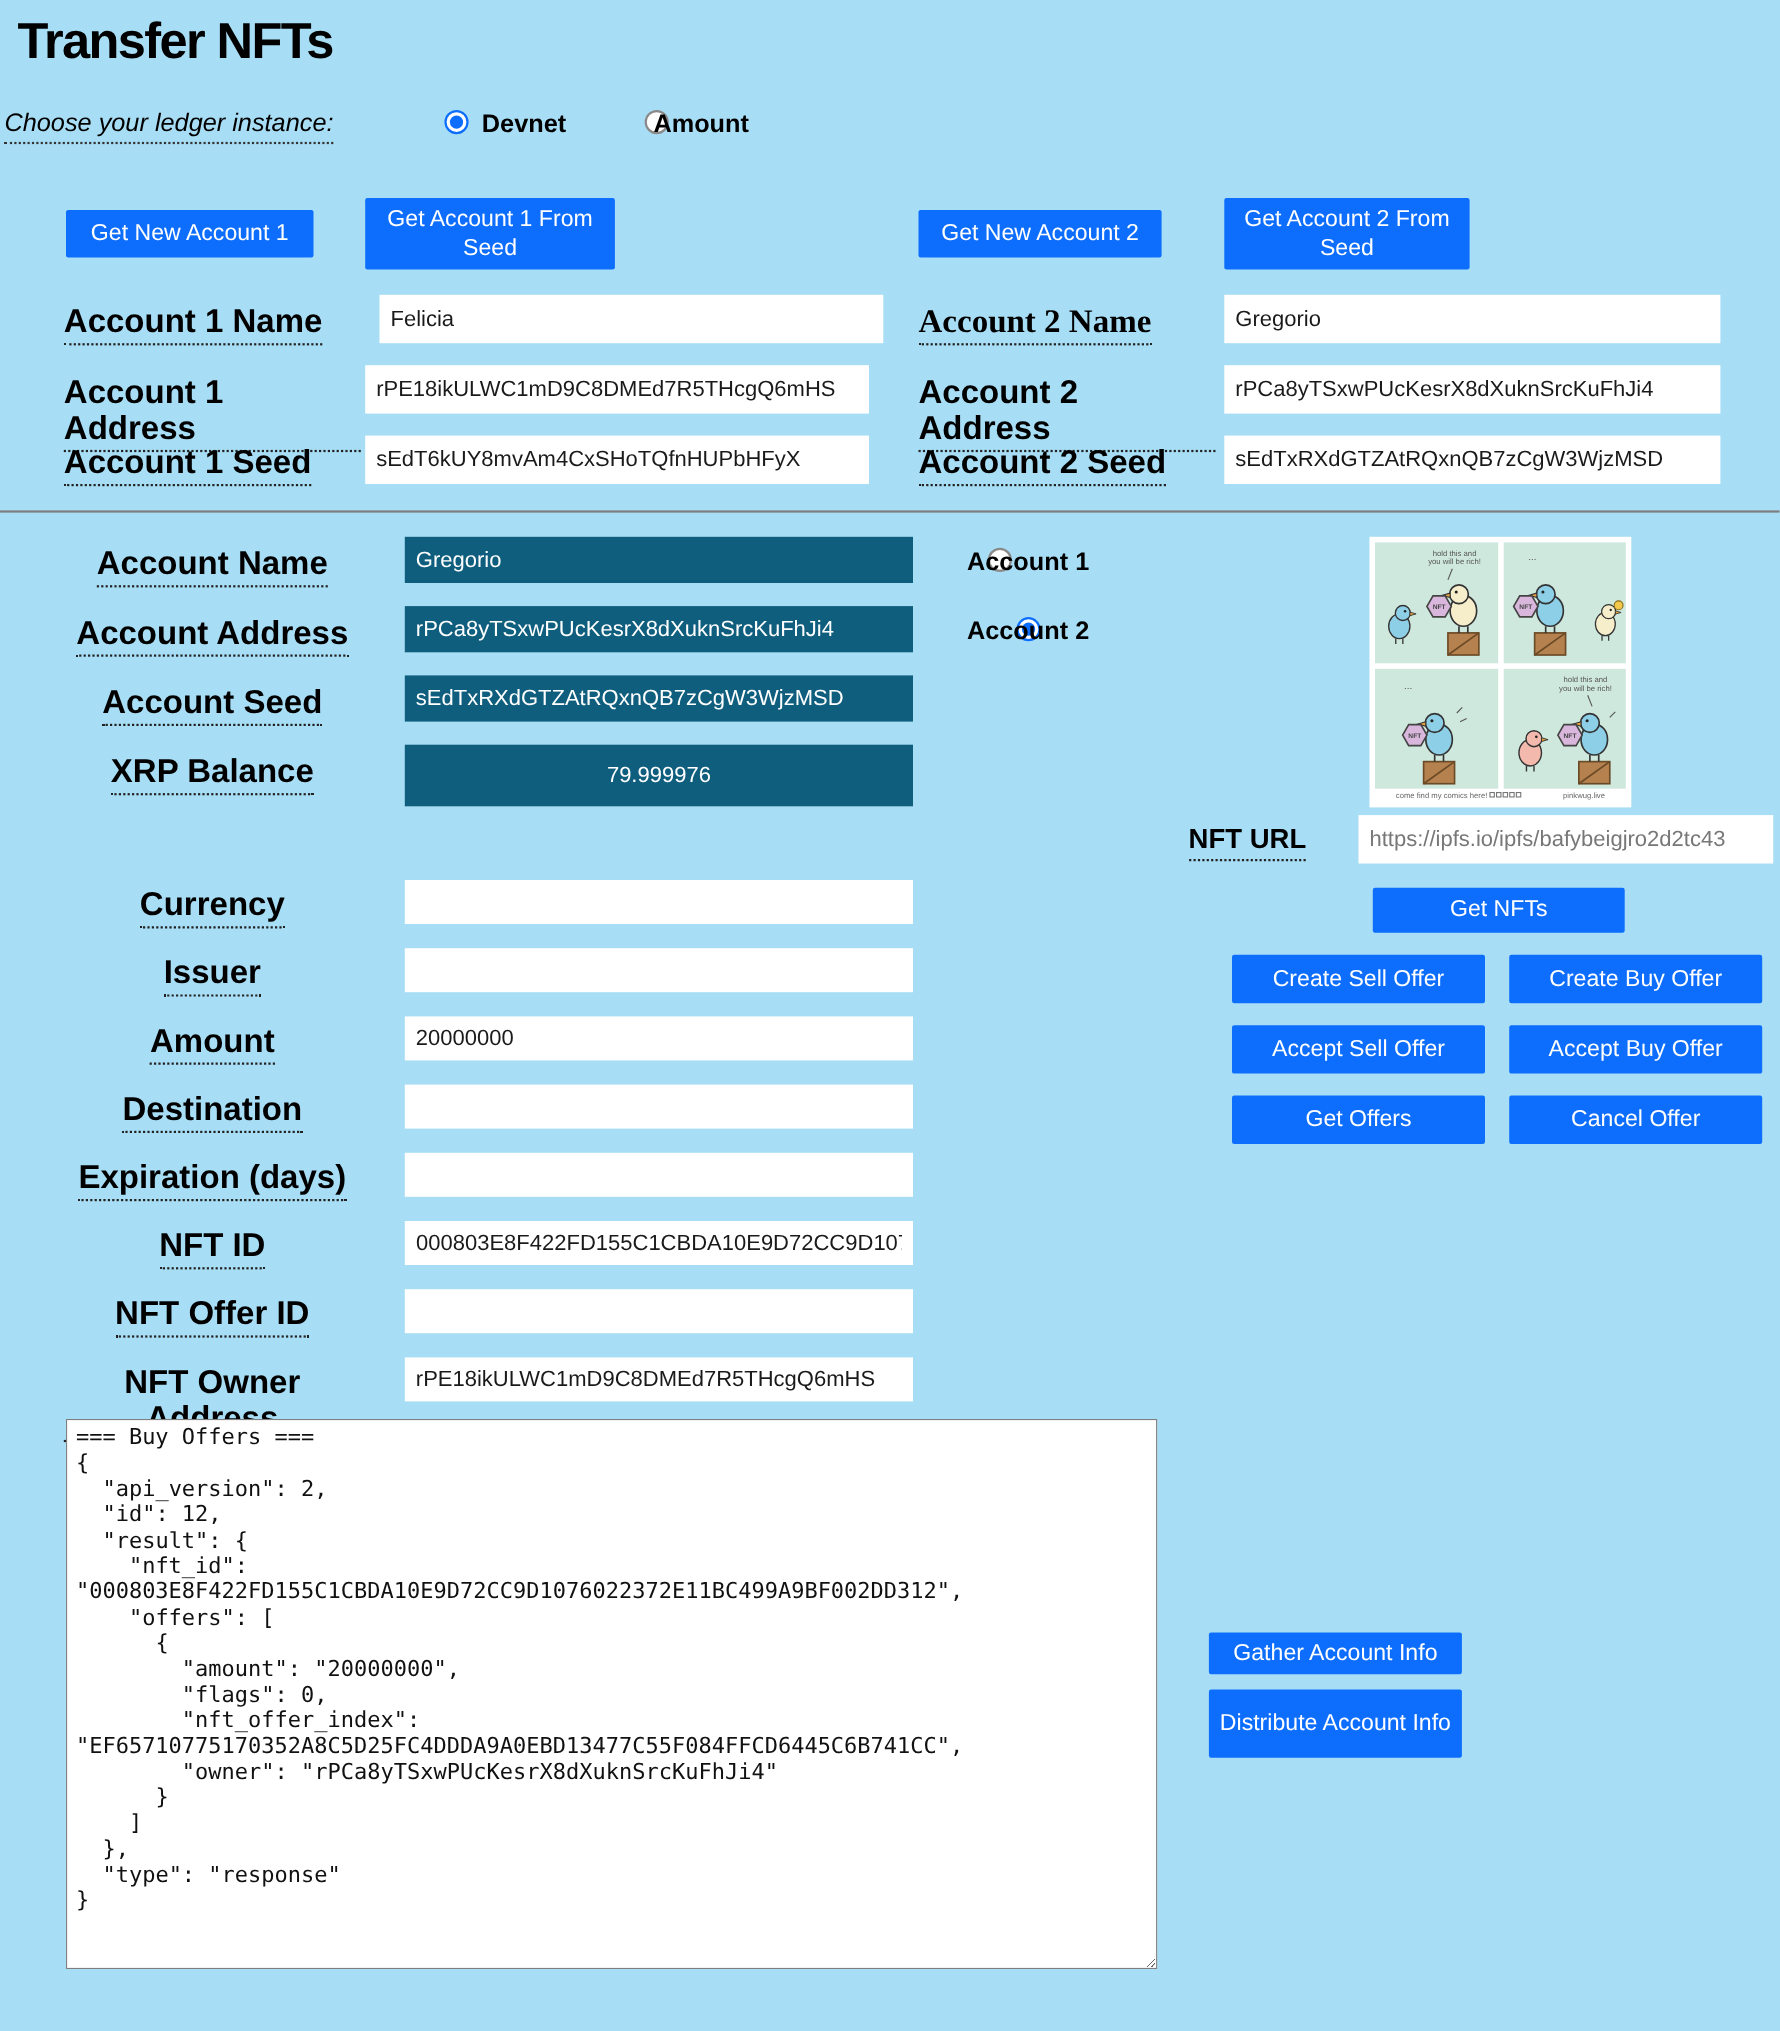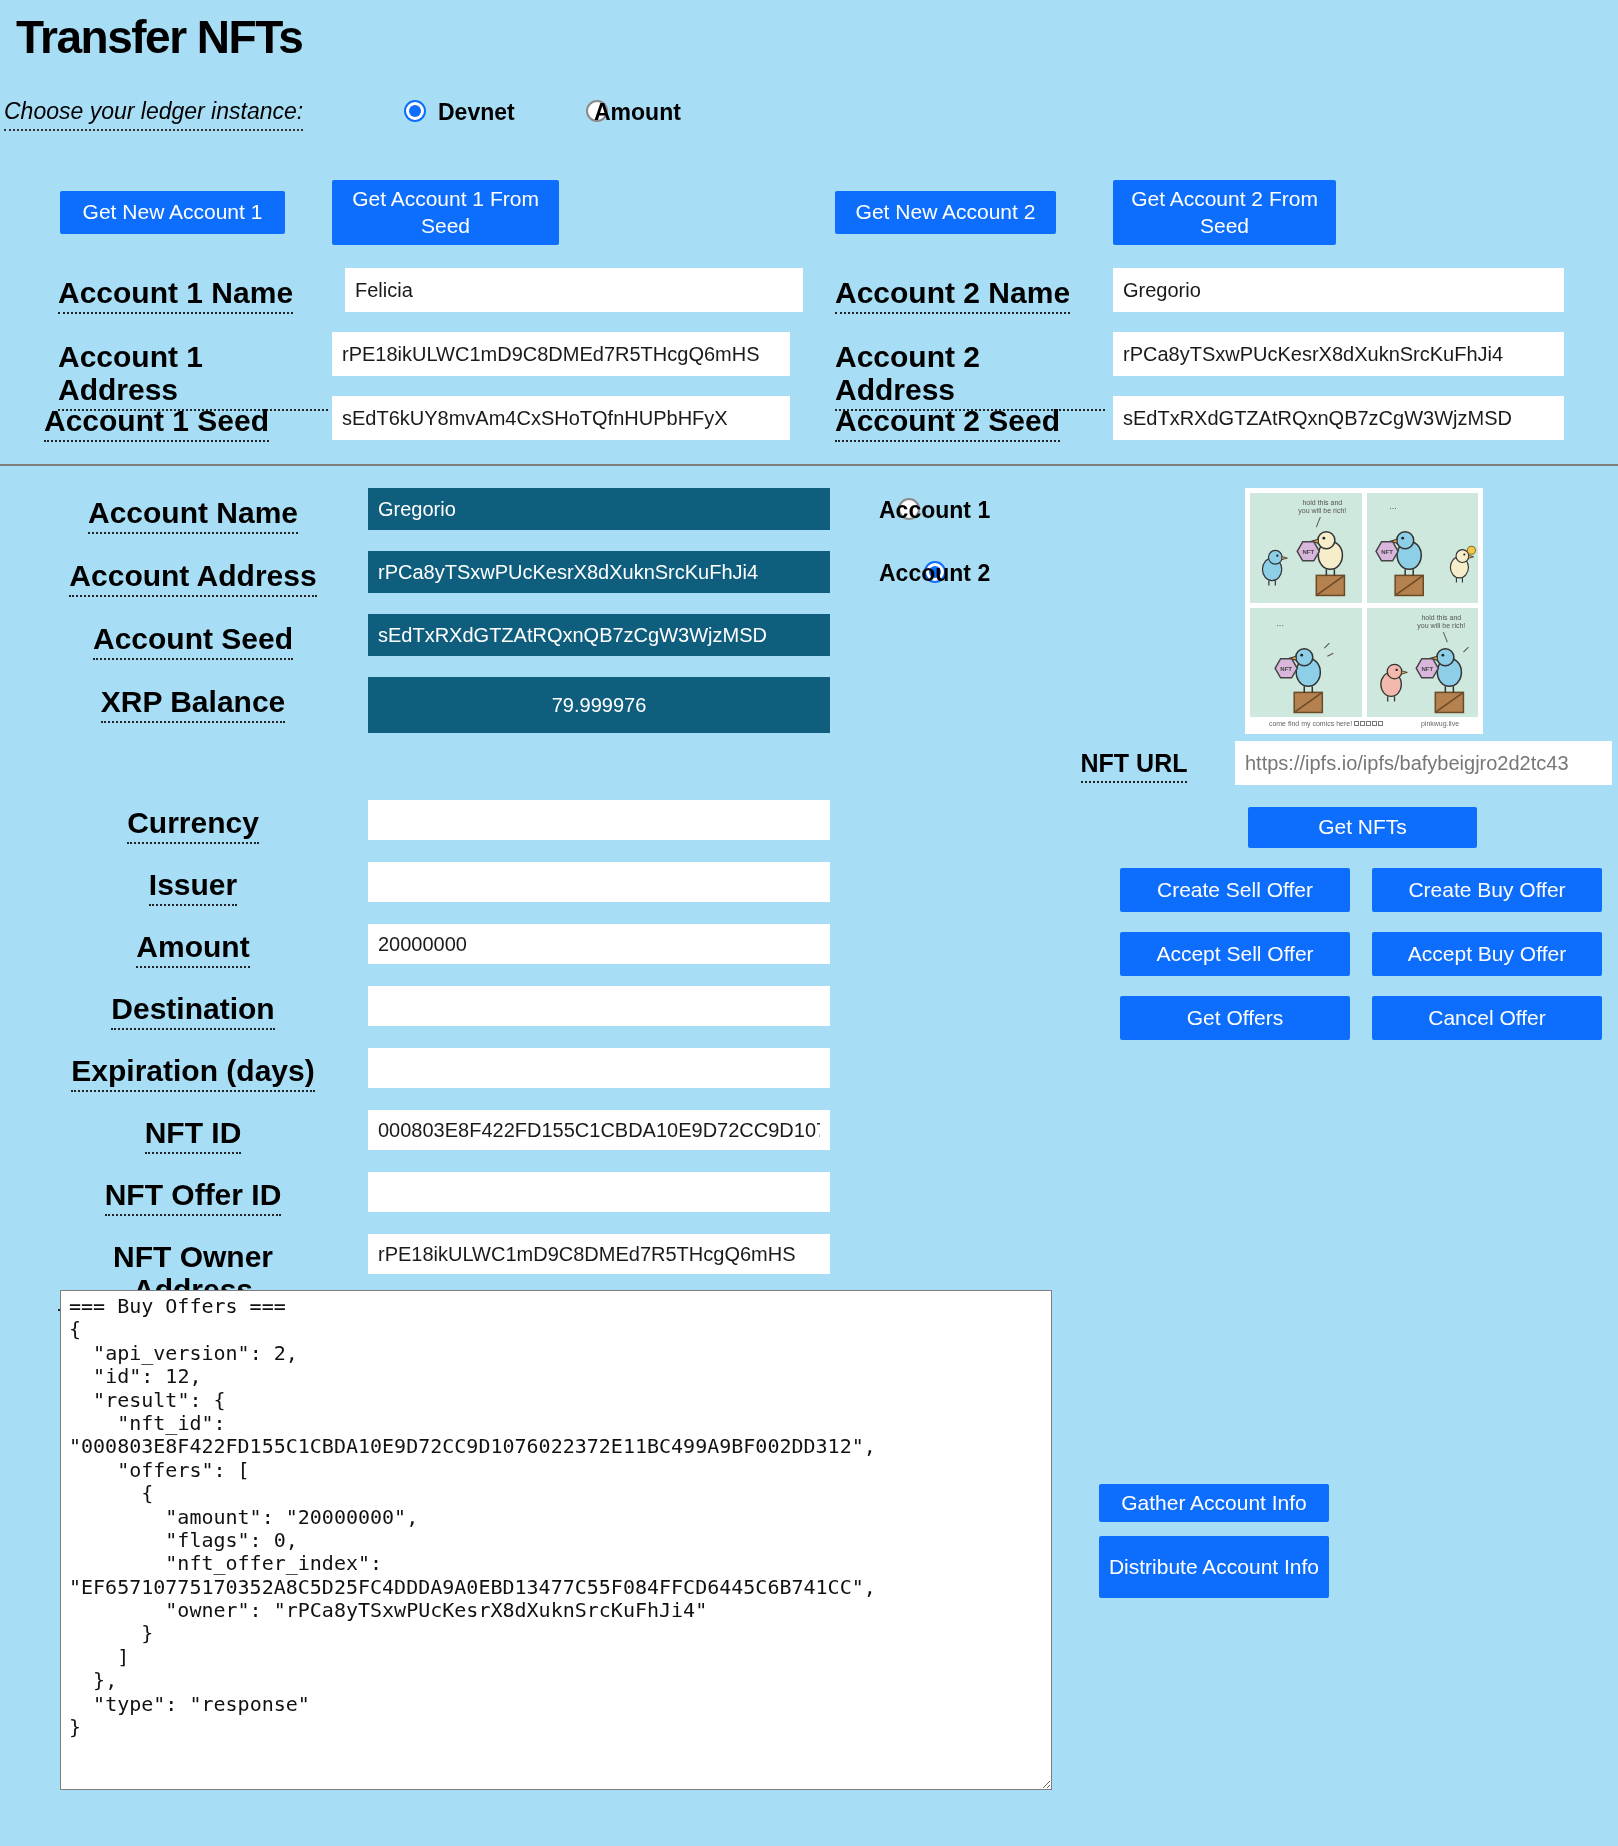--- a/index.html
+++ b/index.html
@@ -89,26 +89,26 @@
 
   
   <div class="lbl-wrap" style="left:58px;top:276px;width:270px;">
     <span class="lbl">Account 1 Name</span></div>
   <input class="field" type="text" style="left: 345px; top: 268px; width: 458px; height: 44px;" value="Felicia">
 
   <div class="lbl-wrap" style="left:58px;top:340px;width:270px;">
     <span class="lbl">Account 1 Address</span></div>
   <input class="field" type="text" style="left: 332px; top: 332px; width: 458px; height: 44px;" value="rPE18ikULWC1mD9C8DMEd7R5THcgQ6mHS">
 
-  <div class="lbl-wrap" style="left:44px;top:404px;width:270px;">
+  <div class="lbl-wrap" style="left:58px;top:404px;width:270px;">
     <span class="lbl">Account 1 Seed</span></div>
   <input class="field" type="text" style="left: 332px; top: 396px; width: 458px; height: 44px;" value="sEdT6kUY8mvAm4CxSHoTQfnHUPbHFyX">
 
   
-  <div class="lbl-wrap" style="left:835px;top:276px;width:270px;">
+  <div class="lbl-wrap" style="left:835px;top:276px;width:270px;font-family:Liberation Serif, serif;">
     <span class="lbl">Account 2 Name</span></div>
   <input class="field" type="text" style="left: 1113px; top: 268px; width: 451px; height: 44px;" value="Gregorio">
 
   <div class="lbl-wrap" style="left:835px;top:340px;width:270px;">
     <span class="lbl">Account 2 Address</span></div>
   <input class="field" type="text" style="left: 1113px; top: 332px; width: 451px; height: 44px;" value="rPCa8yTSxwPUcKesrX8dXuknSrcKuFhJi4">
 
   <div class="lbl-wrap" style="left:835px;top:404px;width:270px;">
     <span class="lbl">Account 2 Seed</span></div>
   <input class="field" type="text" style="left: 1113px; top: 396px; width: 451px; height: 44px;" value="sEdTxRXdGTZAtRQxnQB7zCgW3WjzMSD">

